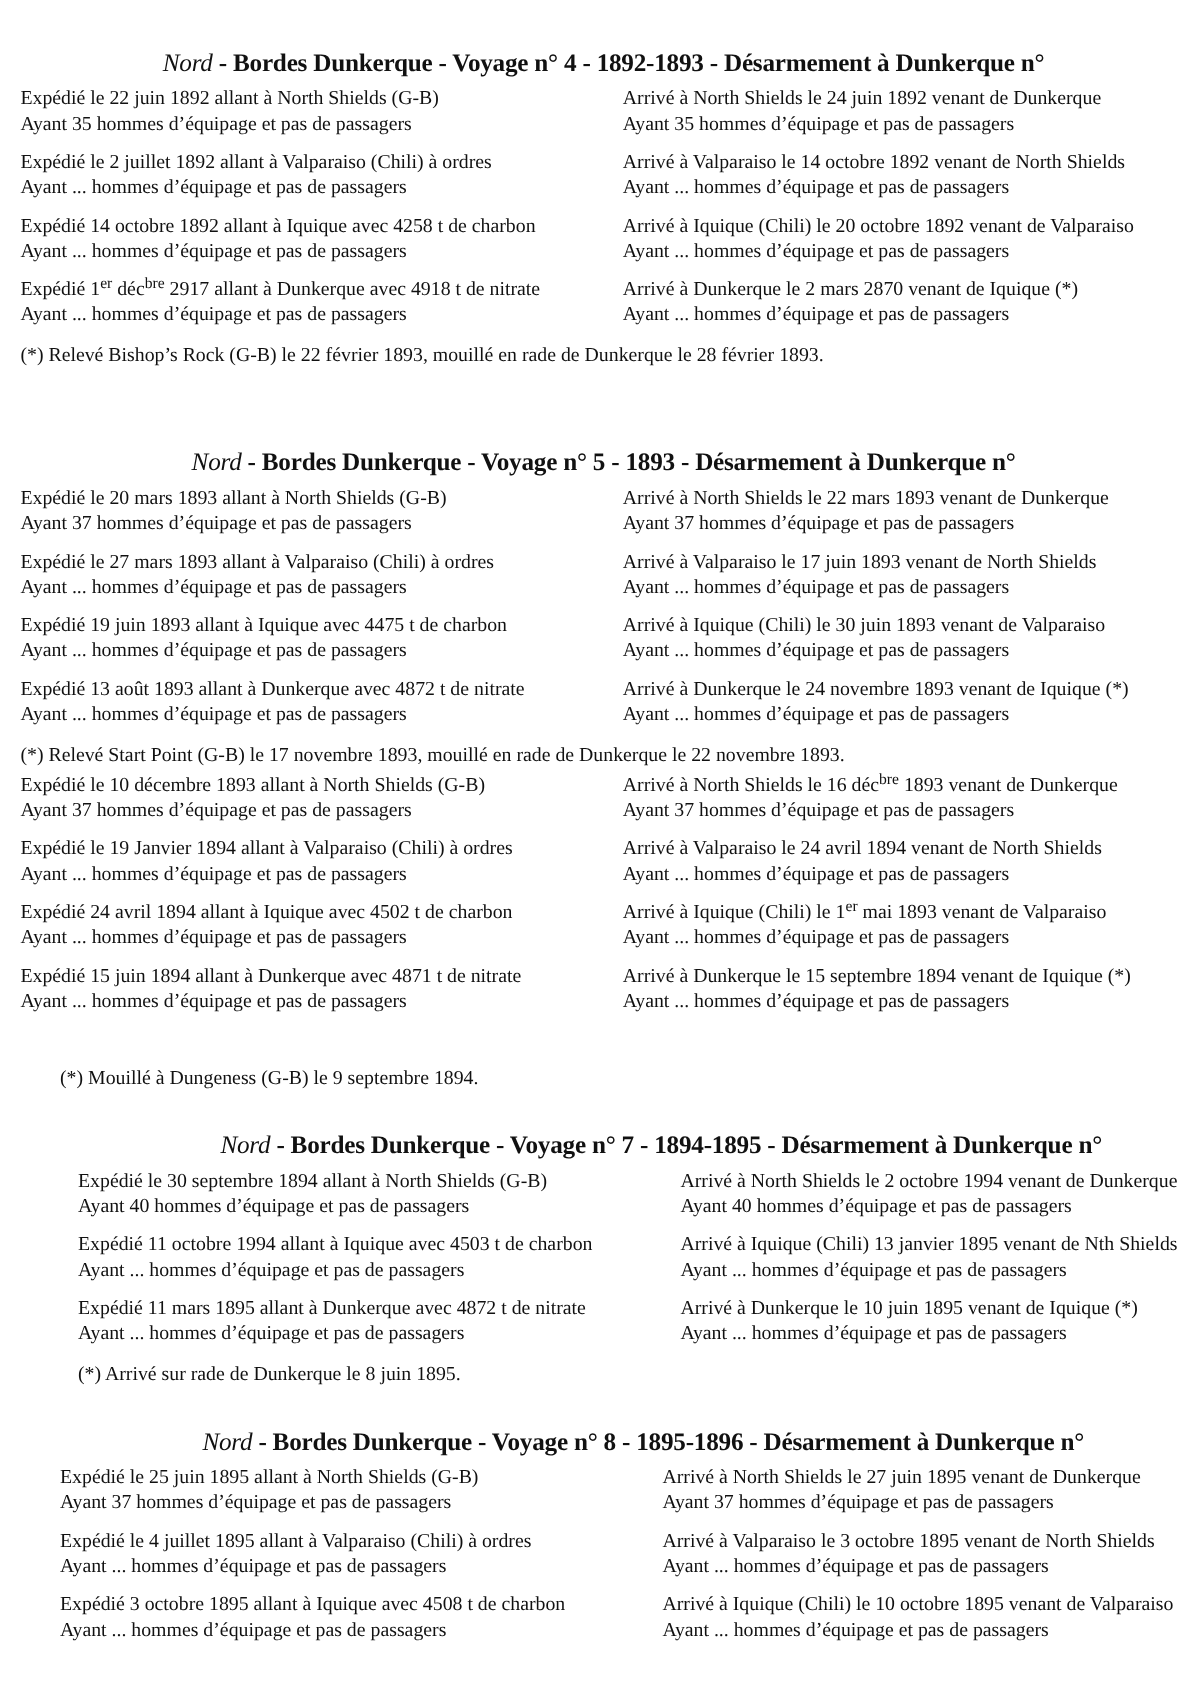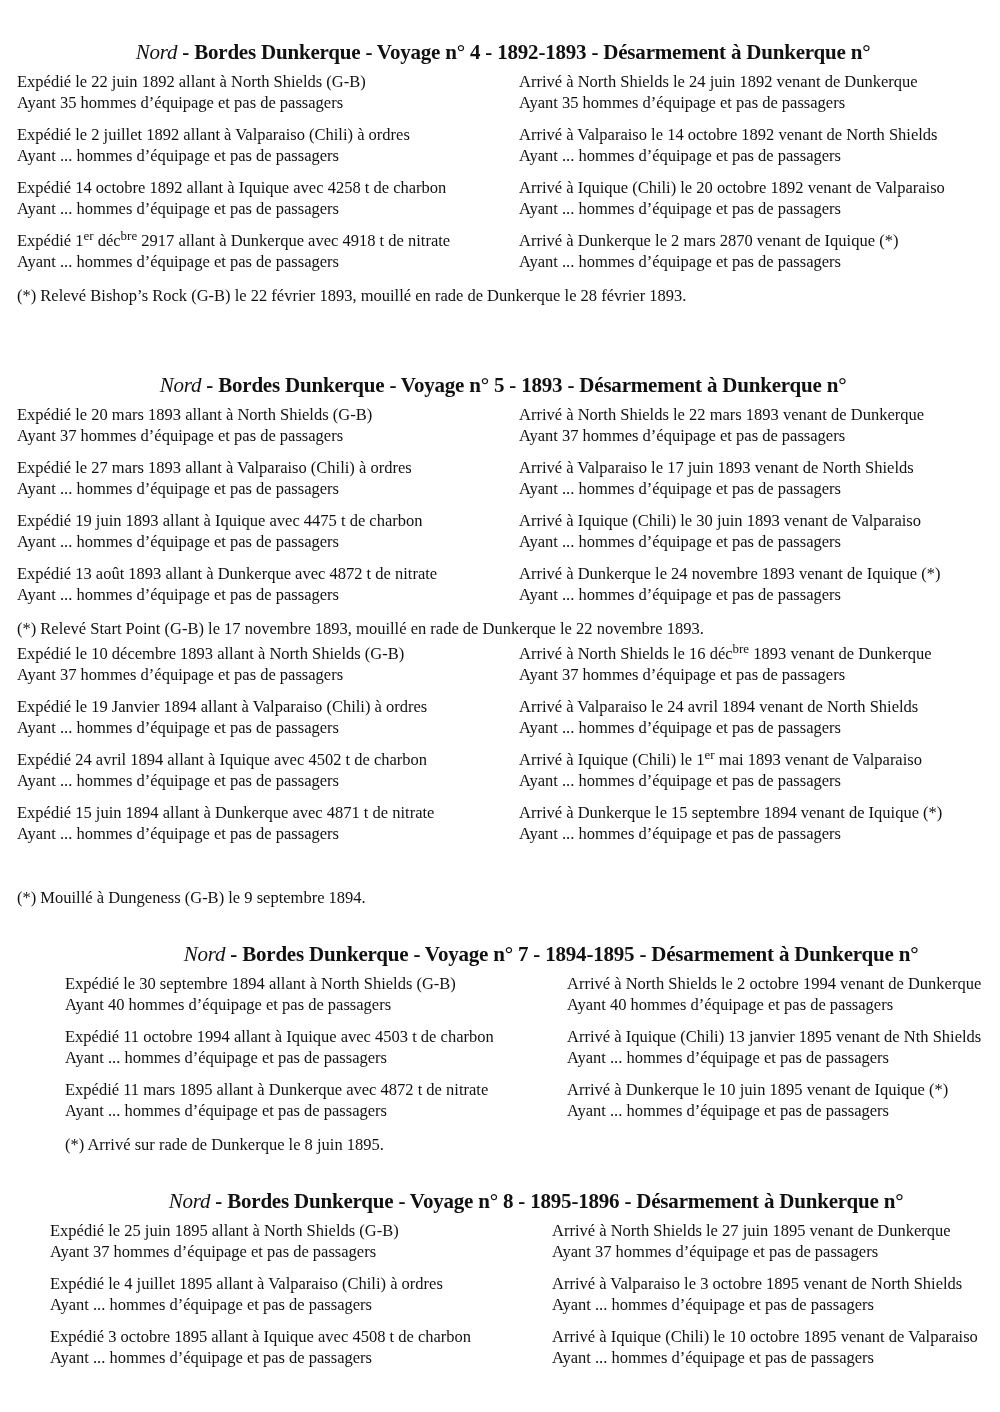--- a/index.html
+++ b/index.html
@@ -157,21 +157,21 @@
           <div class="col left">
             <span class="line"><span>Expédié 15 juin 1894 allant à Dunkerque avec 4871 t de nitrate</span></span>
             <span class="line">Ayant ... hommes d’équipage et pas de passagers</span>
           </div>
           <div class="col right">
             <span class="line"><span>Arrivé à Dunkerque le 15 septembre 1894 venant de Iquique (*)</span></span>
             <span class="line">Ayant ... hommes d’équipage et pas de passagers</span>
           </div>
         </div>
       </div>
-      <div class="note" style="top: 248px;">(*) Mouillé à Dungeness (G-B) le 9 septembre 1894.</div>
+      <div class="note" style="top: 248px; margin-left: 33px;">(*) Mouillé à Dungeness (G-B) le 9 septembre 1894.</div>
     </section>
     <section class="voyage" style="top: 939px; margin-left: 48px;">
       <div class="v-title"><span class="ship">Nord</span><span> - Bordes Dunkerque - Voyage n° 7 - 1894-1895 - Désarmement à Dunkerque n°</span></div>
       <div class="legs">
         <div class="leg">
           <div class="col left">
             <span class="line"><span>Expédié le 30 septembre 1894 allant à North Shields (G-B)</span></span>
             <span class="line">Ayant 40 hommes d’équipage et pas de passagers</span>
           </div>
           <div class="col right">

